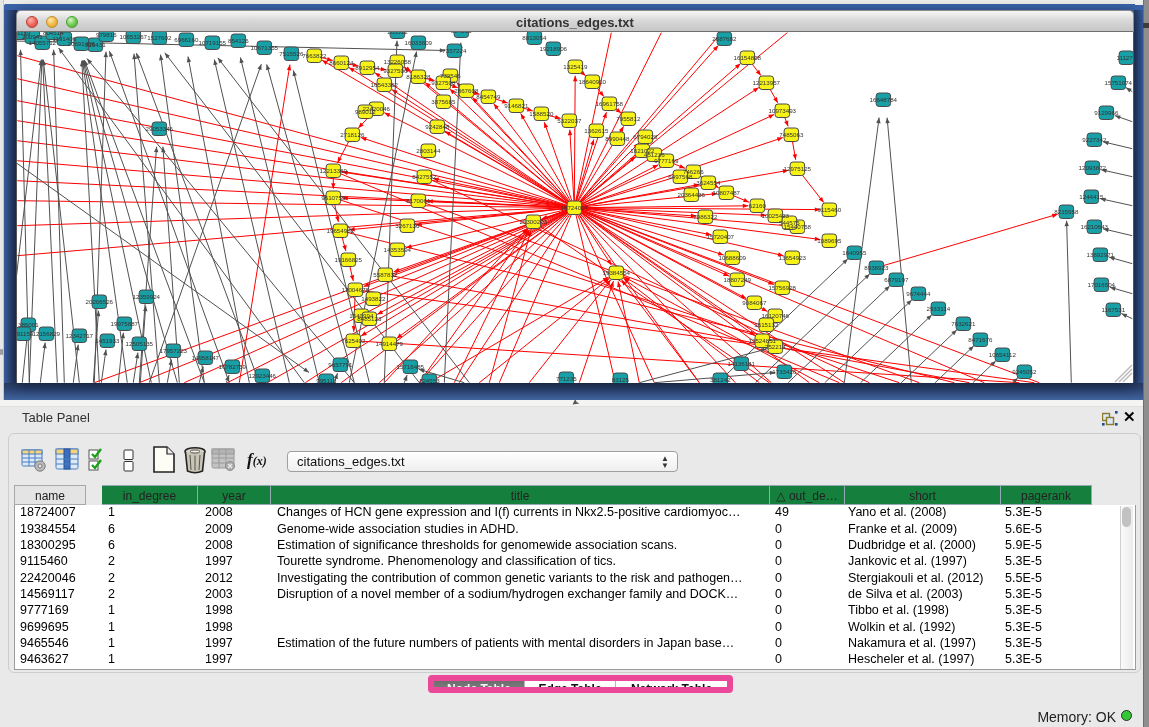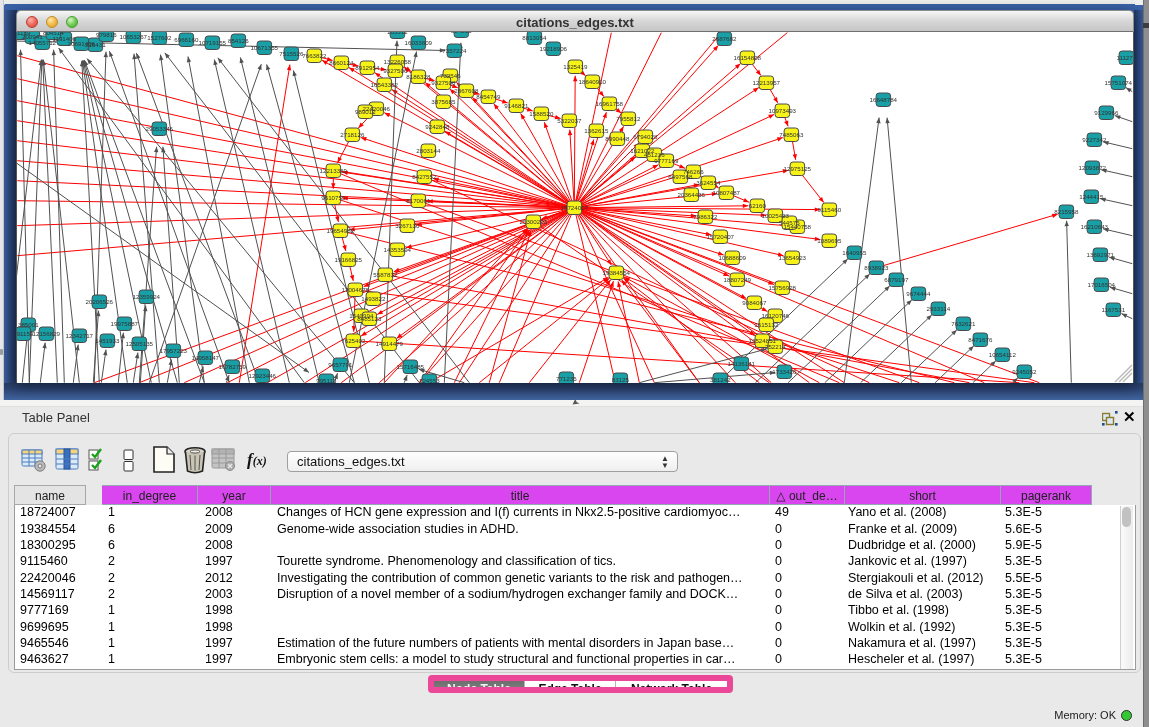--- a/index.html
+++ b/index.html
@@ -26,35 +26,35 @@
 #tph .cap{position:absolute;left:22px;top:10px;font-size:13px;color:#333}
 #floatic{position:absolute;left:1102px;top:11px;width:16px;height:15px}
 #closeic{position:absolute;left:1123px;top:8px;font-size:15px;font-weight:bold;color:#000}
 #inner{position:absolute;left:8px;top:33px;width:1133px;height:240px;border:1px solid #cdcdcd;border-radius:6px;background:#e9e9e9}
 .tbi{position:absolute}
 .fx{position:absolute;left:247px;top:50px;font-family:"Liberation Serif",serif;font-style:italic;font-weight:bold;font-size:17px;color:#111}
 .fx span{font-size:12px;font-weight:bold}
 #combo{position:absolute;left:287px;top:51px;width:391px;height:21px;background:linear-gradient(#ffffff,#efefef);border:1px solid #9f9f9f;border-radius:4px;font-size:13px;color:#111;line-height:19px;padding-left:9px}
 #combo .ar{position:absolute;right:8px;top:2.5px;font-size:8px;color:#333;line-height:7.5px}
 #thead{position:absolute;left:14px;top:85px;height:20px;font-size:12px;color:#222}
-#thead span{position:absolute;top:0;height:20px;text-align:center;line-height:20px;background:#d946ef;border:1px solid #94a8b4;border-left:none}
+#thead span{position:absolute;top:0;height:20px;text-align:center;line-height:20px;background:#15803d;border:1px solid #94a8b4;border-left:none}
 #thead span.first{background:#e4e4e4;border:1px solid #a8a8a8}
 #tbody{position:absolute;left:14px;top:105px;width:1122px;height:165px;background:#fff;border-left:1px solid #9b9b9b;border-right:1px solid #9b9b9b;border-bottom:1px solid #9b9b9b}
 .trow{position:absolute;left:14px;width:1122px;height:16.35px;font-size:12.5px;color:#000;line-height:16.35px;white-space:nowrap}
 .trow span{position:absolute;overflow:hidden}
 .c1{left:6px;width:80px}.c2{left:94px;width:96px}.c3{left:191px;width:73px}.c4{left:263px;width:496px}
 .c5{left:761px;width:70px}.c6{left:834px;width:154px}.c7{left:991px;width:95px}
 #vsb{position:absolute;left:1120px;top:106px;width:13px;height:163px;background:linear-gradient(90deg,#fafafa,#ececec);border-left:1px solid #d0d0d0}
 #vsbthumb{position:absolute;left:1122px;top:107px;width:9px;height:20px;background:#c2c2c2;border-radius:5px}
 #tabs{position:absolute;left:428px;top:275px;height:18px;font-size:12px;font-weight:bold;border:6px solid #ec4899;border-radius:4px;overflow:hidden;display:flex;background:#fff}
 #tabs div{height:18px;line-height:17px;padding:0;text-align:center}
 #tabs .sel{background:linear-gradient(#6e6e6e,#8e8e8e);color:#f4f4f4;width:90px}
 #tabs .t2{width:91px;border-left:1px solid #b5b5b5;background:linear-gradient(#ffffff,#f1f1f1);color:#111}
 #tabs .t3{width:112px;border-left:1px solid #b5b5b5;background:linear-gradient(#ffffff,#f1f1f1);color:#111}
-#mem{position:absolute;left:0;top:309px;width:1116px;text-align:right;font-size:11px;color:#222}
+#mem{position:absolute;left:0;top:309px;width:1116px;text-align:right;font-size:14px;color:#222}
 #memdot{position:absolute;left:1121px;top:310px;width:11px;height:11px;border-radius:50%;background:#35c835;border:1.5px solid #2e2e2e}
 #divider-caret{position:absolute;left:572px;top:399px;width:8px;height:6px}
 </style></head><body>
 <div id="all">
  <div id="topgray"></div>
     <div id="blue">
       <div class="gapL"></div>
       <div class="gapR"></div>
       <div class="gapT"></div>
       <div class="gapB"></div>
@@ -855,20 +855,21 @@
         <span class="c3">2009</span>
         <span class="c4">Genome-wide association studies in ADHD.</span>
         <span class="c5">0</span>
         <span class="c6">Franke et al. (2009)</span>
         <span class="c7">5.6E-5</span>
       </div>
 <div class="trow" style="top:137.0px">
         <span class="c1">18300295</span>
         <span class="c2">6</span>
         <span class="c3">2008</span>
+        <span class="c4">Estimation of significance thresholds for genomewide association scans.</span>
         <span class="c5">0</span>
         <span class="c6">Dudbridge et al. (2000)</span>
         <span class="c7">5.9E-5</span>
       </div>
 <div class="trow" style="top:153.3px">
         <span class="c1">9115460</span>
         <span class="c2">2</span>
         <span class="c3">1997</span>
         <span class="c4">Tourette syndrome. Phenomenology and classification of tics.</span>
         <span class="c5">0</span>
@@ -915,21 +916,20 @@
         <span class="c3">1997</span>
         <span class="c4">Estimation of the future numbers of patients with mental disorders in Japan base…</span>
         <span class="c5">0</span>
         <span class="c6">Nakamura et al. (1997)</span>
         <span class="c7">5.3E-5</span>
       </div>
 <div class="trow" style="top:251.4px">
         <span class="c1">9463627</span>
         <span class="c2">1</span>
         <span class="c3">1997</span>
-        <span class="c4">Embryonic stem cells: a model to study structural and functional properties in car…</span>
         <span class="c5">0</span>
         <span class="c6">Hescheler et al. (1997)</span>
         <span class="c7">5.3E-5</span>
       </div>
    <div id="vsb"></div>
       <div id="vsbthumb"></div>
    <div id="tabs">
         <div class="sel">Node Table</div>
         <div class="t2">Edge Table</div>
         <div class="t3">Network Table</div>

